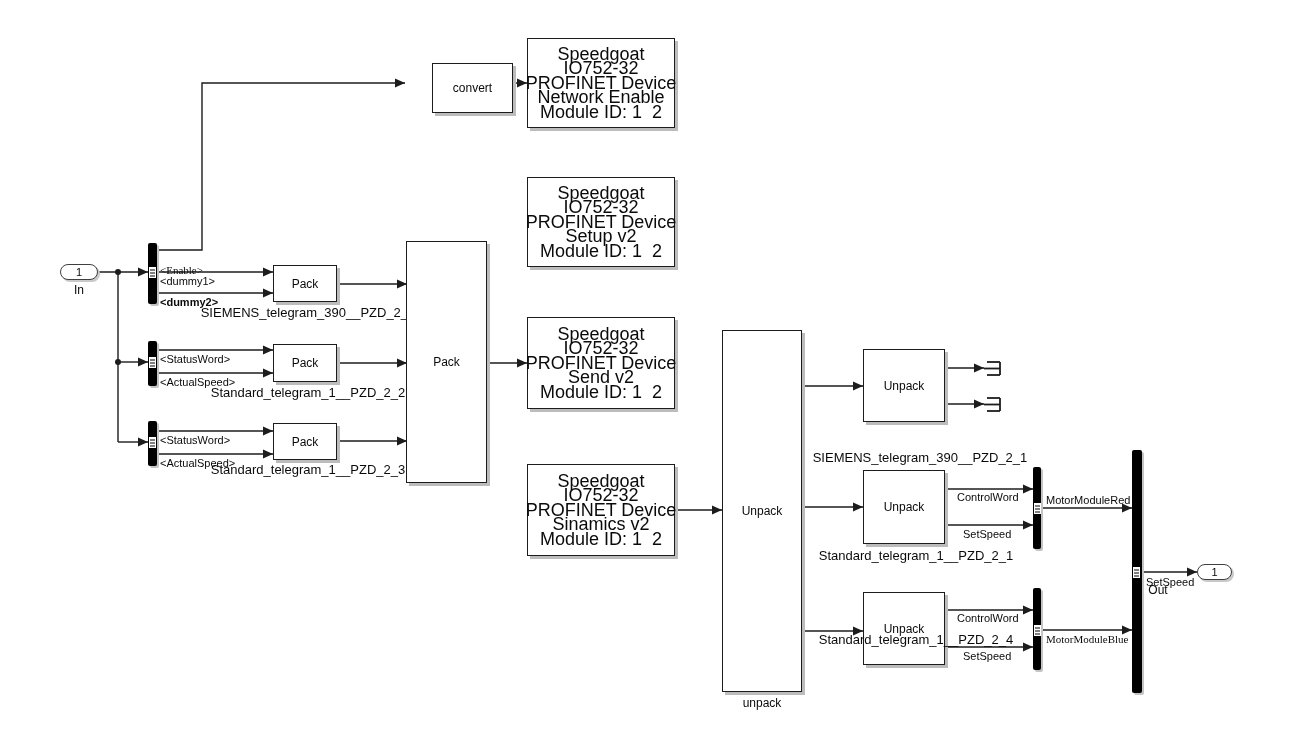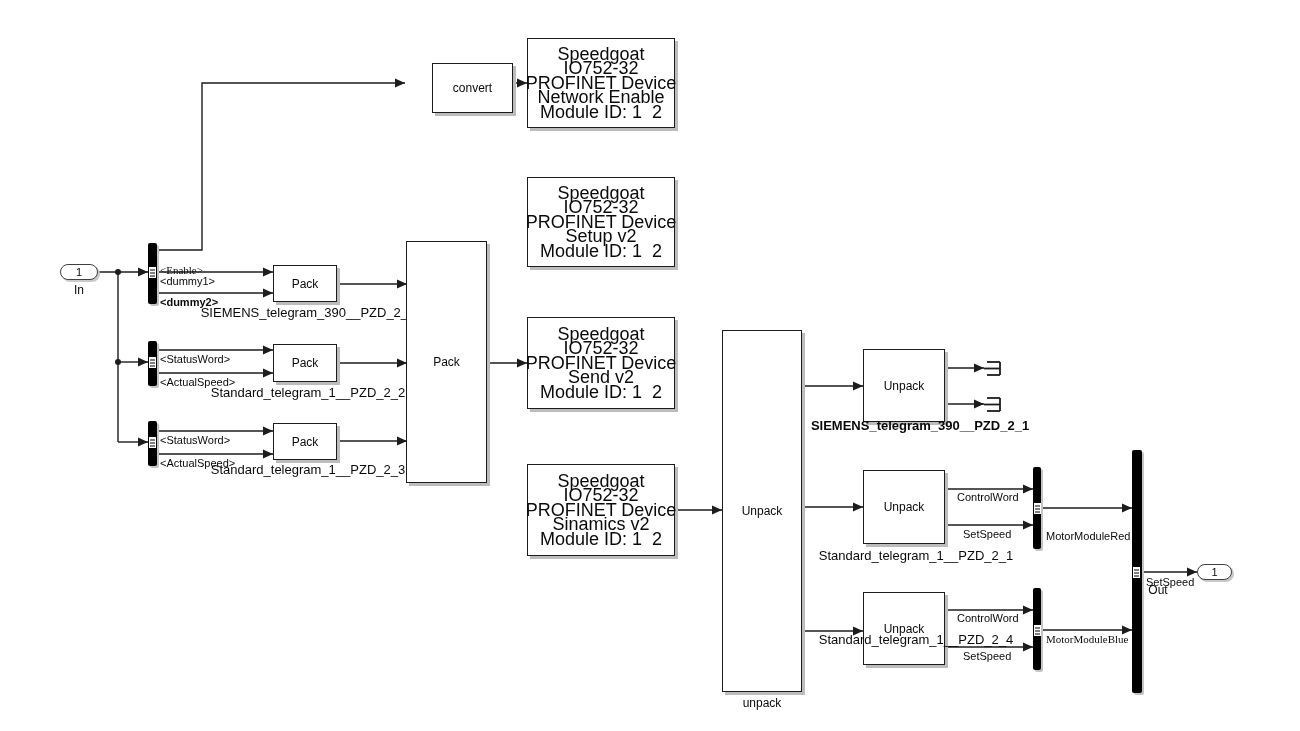--- a/index.html
+++ b/index.html
@@ -229,21 +229,21 @@
   </div>
 
   <div class="block" style="left:722px;top:330px;width:80px;height:362px;">
     <span class="smalltext">Unpack</span>
   </div>
   <div class="name-label" style="left:762px;top:696px;font-size:12px;">unpack</div>
 
   <div class="block" style="left:863px;top:349px;width:82px;height:73px;">
     <span class="smalltext">Unpack</span>
   </div>
-  <div class="name-label" style="left:920px;top:418px;font-weight:bold;">SIEMENS_telegram_390__PZD_2_1</div>
+  <div class="name-label" style="left:920px;top:450px;">SIEMENS_telegram_390__PZD_2_1</div>
 
   <div class="block" style="left:863px;top:470px;width:82px;height:74px;">
     <span class="smalltext">Unpack</span>
   </div>
   <div class="name-label" style="left:916px;top:548px;">Standard_telegram_1__PZD_2_1</div>
 
   <div class="block" style="left:863px;top:592px;width:82px;height:73px;">
     <span class="smalltext">Unpack</span>
   </div>
   <div class="name-label" style="left:916px;top:632px;">Standard_telegram_1__PZD_2_4</div>
@@ -271,17 +271,17 @@
   <div class="wire-label" style="left:160px;top:353px;">&lt;StatusWord&gt;</div>
   <div class="wire-label" style="left:160px;top:376px;">&lt;ActualSpeed&gt;</div>
   <div class="wire-label" style="left:160px;top:434px;">&lt;StatusWord&gt;</div>
   <div class="wire-label" style="left:160px;top:457px;">&lt;ActualSpeed&gt;</div>
 
   <div class="wire-label" style="left:957px;top:491px;">ControlWord</div>
   <div class="wire-label" style="left:963px;top:528px;">SetSpeed</div>
   <div class="wire-label" style="left:957px;top:612px;">ControlWord</div>
   <div class="wire-label" style="left:963px;top:650px;">SetSpeed</div>
 
-  <div class="wire-label" style="left:1046px;top:530px;">MotorModuleRed</div>
+  <div class="wire-label" style="left:1046px;top:494px;">MotorModuleRed</div>
   <div class="wire-label" style="left:1046px;top:633px;font-family:Liberation Serif, serif;">MotorModuleBlue</div>
   <div class="wire-label" style="left:1146px;top:576px;">SetSpeed</div>
 
 </div>
 
 </body></html>

